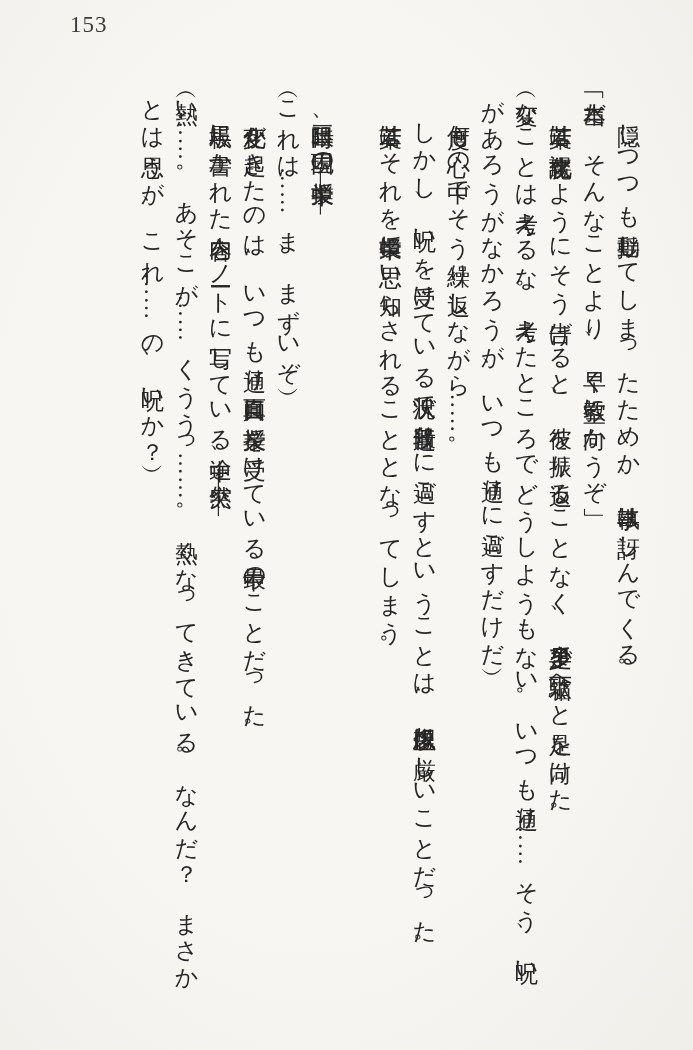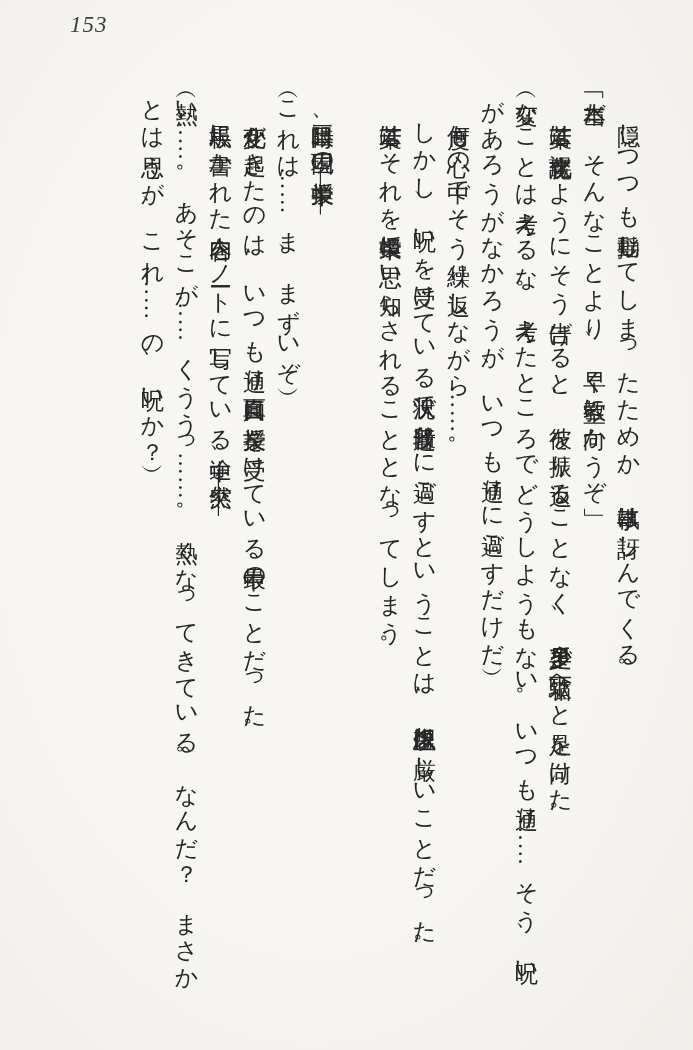--- a/index.html
+++ b/index.html
@@ -17,21 +17,20 @@
   .page {
     position: absolute;
     inset: 0;
     background: radial-gradient(ellipse at 45% 45%, #f7f6f2 55%, #efeee9 100%);
   }
   .page-number {
     position: absolute;
     top: 12px;
     left: 70px;
     font-size: 23px;
-    font-style: italic;
     letter-spacing: 1px;
     color: #3c3c3c;
   }
   .text-block {
     position: absolute;
     top: 84px;
     right: 48px;
     height: 914px;
     writing-mode: vertical-rl;
     text-orientation: mixed;

